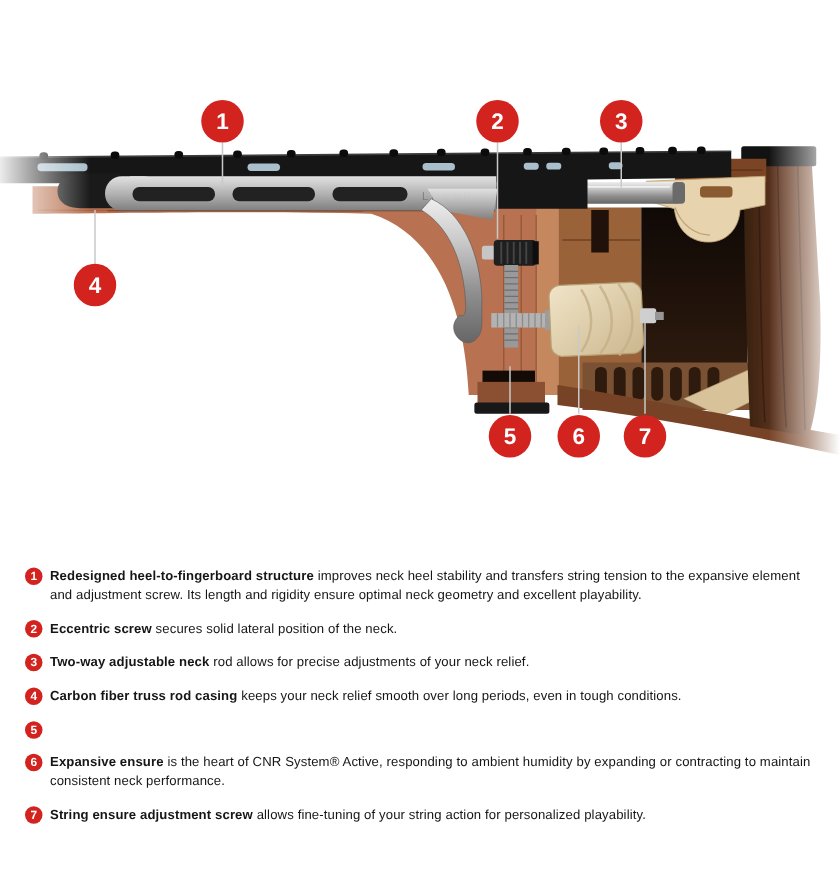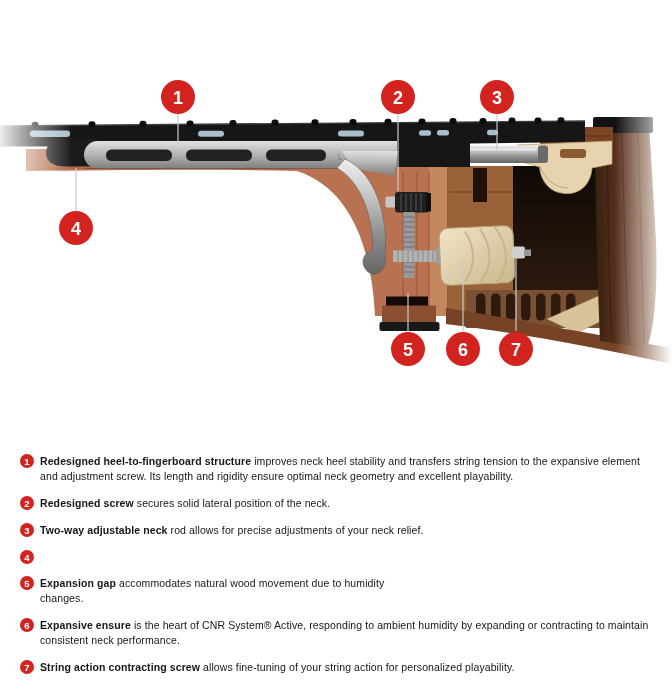--- a/index.html
+++ b/index.html
@@ -236,34 +236,34 @@
 </svg>
 </div>
 
 <div class="legend">
     <div class="legend-item">
       <span class="bullet">1</span>
       <p><b>Redesigned heel-to-fingerboard structure</b> improves neck heel stability and transfers string tension to the expansive element and adjustment screw. Its length and rigidity ensure optimal neck geometry and excellent playability.</p>
     </div>
     <div class="legend-item">
       <span class="bullet">2</span>
-      <p><b>Redesigned screw</b> secures solid lateral position of the neck.</p>
+      <p><b>Eccentric screw</b> secures solid lateral position of the neck.</p>
     </div>
     <div class="legend-item">
       <span class="bullet">3</span>
       <p><b>Two-way adjustable neck</b> rod allows for precise adjustments of your neck relief.</p>
     </div>
     <div class="legend-item">
       <span class="bullet">4</span>
+      <p><b>Carbon fiber truss rod casing</b> keeps your neck relief smooth over long periods, even in tough conditions.</p>
     </div>
     <div class="legend-item narrow">
       <span class="bullet">5</span>
-      <p><b>Expansion gap</b> accommodates natural wood movement due to humidity changes.</p>
     </div>
     <div class="legend-item">
       <span class="bullet">6</span>
       <p><b>Expansive ensure</b> is the heart of CNR System® Active, responding to ambient humidity by expanding or contracting to maintain consistent neck performance.</p>
     </div>
     <div class="legend-item">
       <span class="bullet">7</span>
-      <p><b>String action contracting screw</b> allows fine-tuning of your string action for personalized playability.</p>
+      <p><b>String ensure adjustment screw</b> allows fine-tuning of your string action for personalized playability.</p>
     </div>
   </div>
 
 </body></html>

